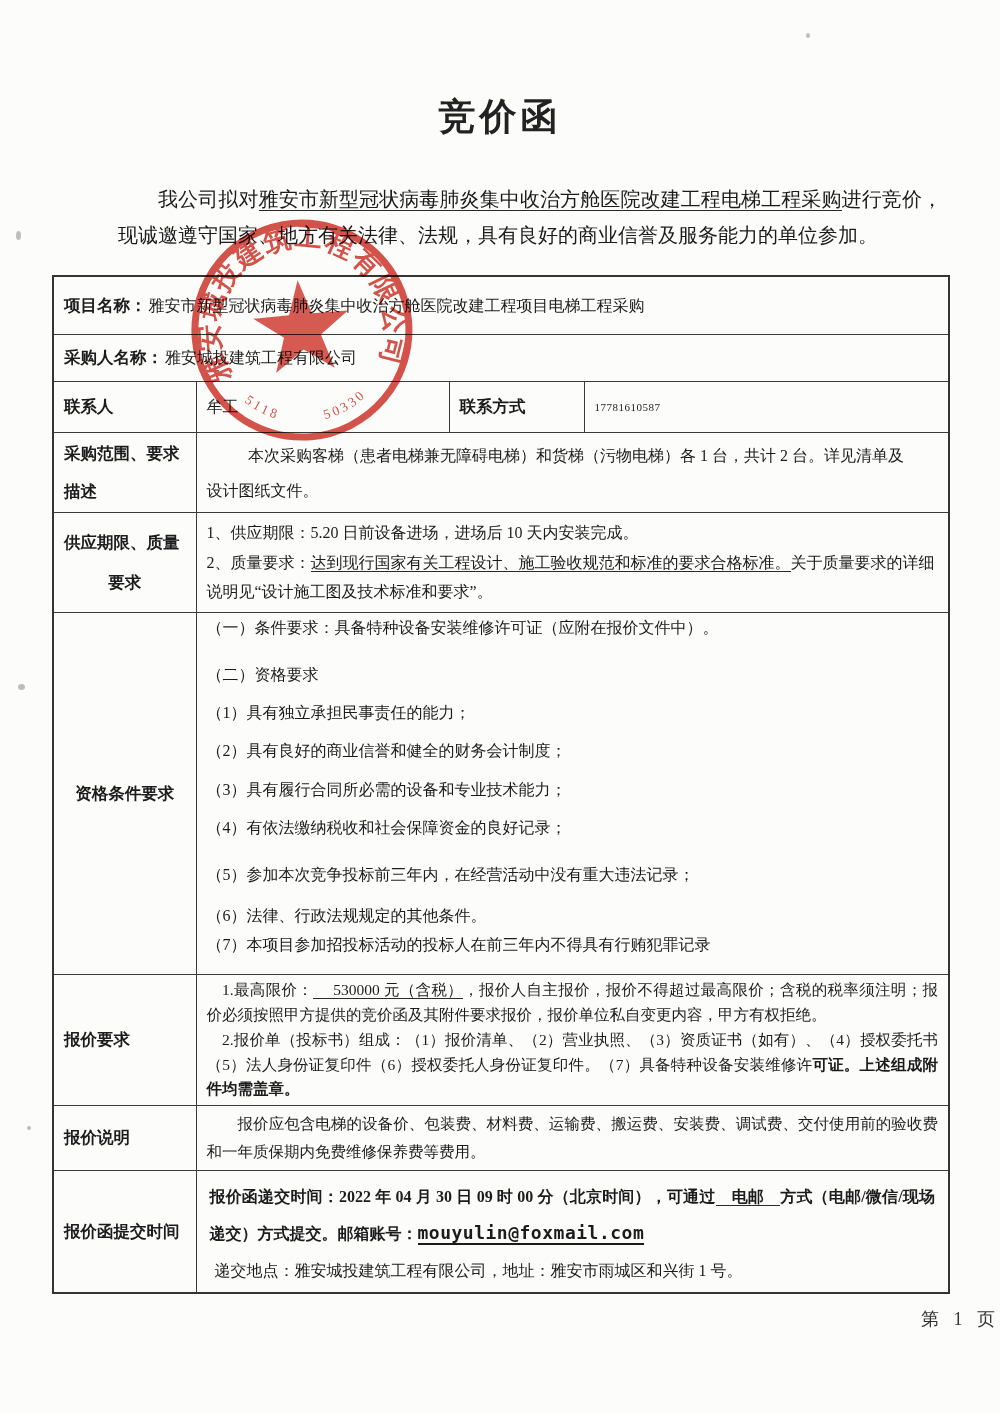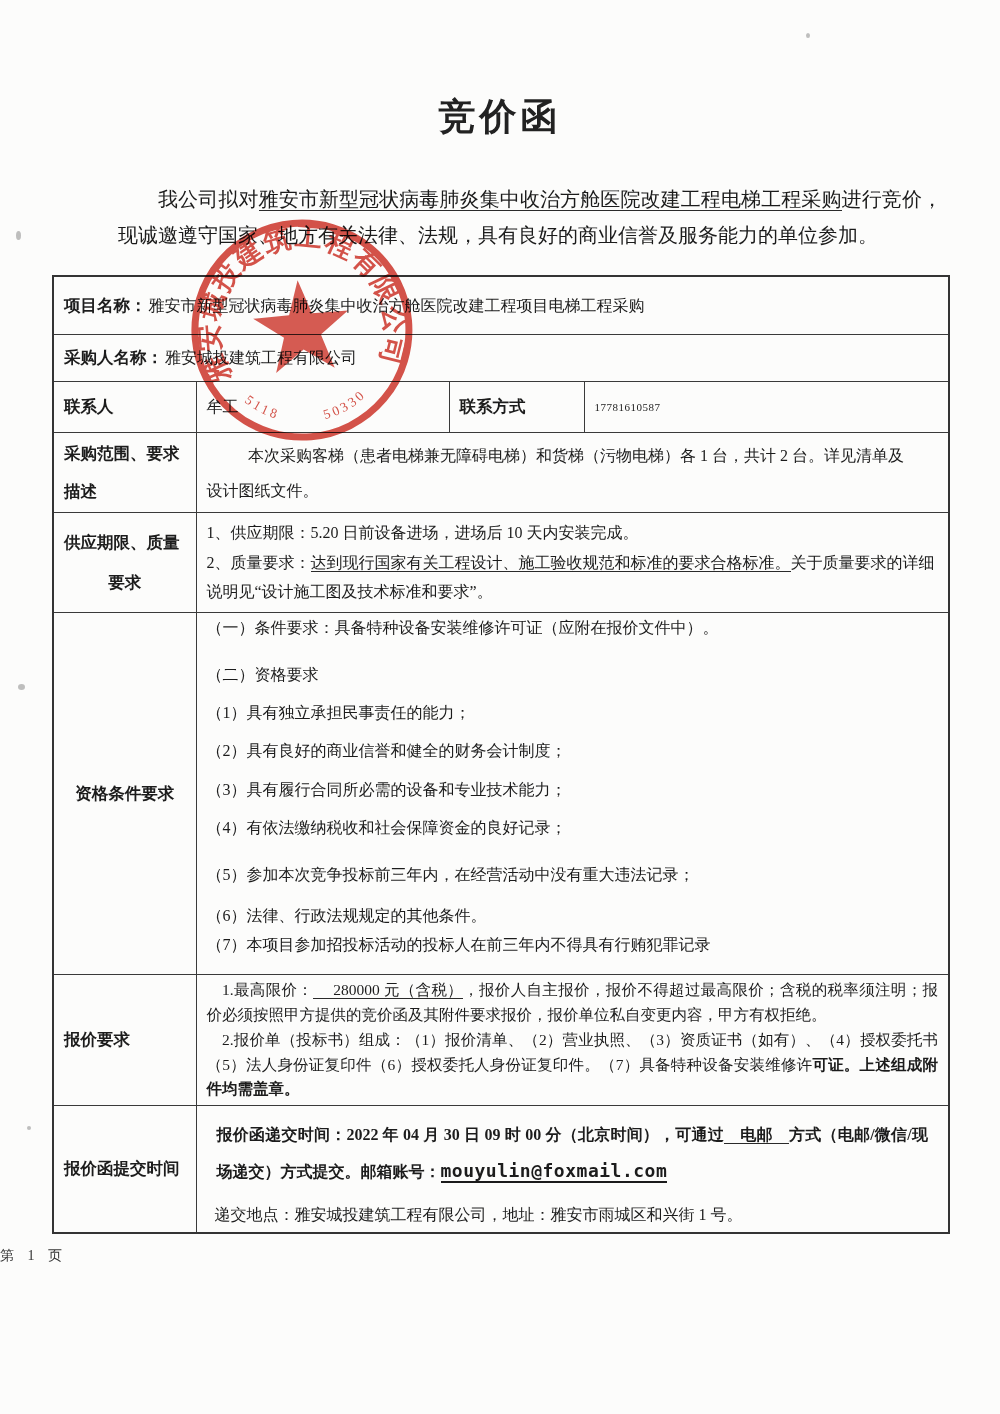--- a/index.html
+++ b/index.html
@@ -54,32 +54,32 @@
   .scope-val div{line-height:2.2;}
   .scope-ind{text-indent:2.6em;}
   .supply-val{line-height:1.85;padding-top:6px;vertical-align:top;}
   .qual-val{vertical-align:top;padding-top:16px;padding-left:44px;}
   .qual-val p{margin:0 0 15px 0;line-height:1.45;}
   .sendtime-val{font-size:15px;white-space:nowrap;padding-left:8px;}
   .quote-val{font-size:15.5px;line-height:1.6;vertical-align:top;padding-top:3px;text-align:justify;}
   .quote-val p{margin:0;text-indent:1em;}
   .note-val p{margin:0;text-indent:2em;line-height:1.8;font-size:15.5px;text-align:justify;}
   .submit-val{font-size:16px;vertical-align:top;padding-top:6px;}
-  .submit-val .p1{margin:10px;font-weight:700;line-height:2.1;text-align:justify;}
+  .submit-val .p1{margin:3px;font-weight:700;line-height:2.1;text-align:justify;}
   .submit-val .p2{margin:4px 0 0 8px;line-height:1.9;}
   .email{
     font-family:"DejaVu Sans Mono",monospace;
     font-weight:700;font-size:18px;letter-spacing:.5px;
     border-bottom:2px solid #1b1b1b;
   }
   .b{font-weight:700;}
   .phone{font-size:11px;letter-spacing:.5px;}
   .footer{
-    margin-top:13px;text-align:left;
-    font-size:14px;letter-spacing:5px;color:#333;
+    margin-top:13px;text-align:right;
+    font-size:18px;letter-spacing:5px;color:#333;
   }
   
   .stamp{
     position:absolute;left:184px;top:212px;
     width:238px;height:238px;
     transform:rotate(-5deg);
     mix-blend-mode:multiply;opacity:.85;
     pointer-events:none;
   }
   .stamp .ring{fill:none;stroke:#cf352a;stroke-width:7;}
@@ -165,25 +165,31 @@
         <p style="margin-bottom:18px;">（5）参加本次竞争投标前三年内，在经营活动中没有重大违法记录；</p>
         <p style="margin-bottom:6px;">（6）法律、行政法规规定的其他条件。</p>
         <p>（7）本项目参加招投标活动的投标人在前三年内不得具有行贿犯罪记录</p>
       </td>
     </tr>
 
 
     <tr class="r8">
       <td class="lbl-cell">报价要求</td>
       <td colspan="3" class="quote-val">
-        <p><span>1.最高限价：</span><span class="u">　 280000 元（含税）</span><span>，报价人自主报价，报价不得超过最高限价；含税的税率须注明；报价必须按照甲方提供的竞价函及其附件要求报价，报价单位私自变更内容，甲方有权拒绝。</span></p>
+        <p><span>1.最高限价：</span><span class="u">　 530000 元（含税）</span><span>，报价人自主报价，报价不得超过最高限价；含税的税率须注明；报价必须按照甲方提供的竞价函及其附件要求报价，报价单位私自变更内容，甲方有权拒绝。</span></p>
         <p><span>2.报价单（投标书）组成：（1）报价清单、（2）营业执照、（3）资质证书（如有）、（4）授权委托书（5）法人身份证复印件（6）授权委托人身份证复印件。（7）具备特种设备安装维修许</span><span class="b">可证。上述组成附件均需盖章。</span></p>
       </td>
     </tr>
 
+    <tr class="r9">
+      <td class="lbl-cell">报价说明</td>
+      <td colspan="3" class="note-val">
+        <p>报价应包含电梯的设备价、包装费、材料费、运输费、搬运费、安装费、调试费、交付使用前的验收费和一年质保期内免费维修保养费等费用。</p>
+      </td>
+    </tr>
 
     <tr class="r10">
       <td class="lbl-cell">报价函提交时间</td>
       <td colspan="3" class="submit-val">
         <p class="p1"><span>报价函递交时间：2022 年 04 月 30 日 09 时 00 分（北京时间），可通过</span><span class="u">　电邮　</span><span>方式（电邮/微信/现场递交）方式提交。邮箱账号：</span><span class="email">mouyulin@foxmail.com</span></p>
         <p class="p2">递交地点：雅安城投建筑工程有限公司，地址：雅安市雨城区和兴街 1 号。</p>
       </td>
     </tr>
   </tbody>
     </table>

